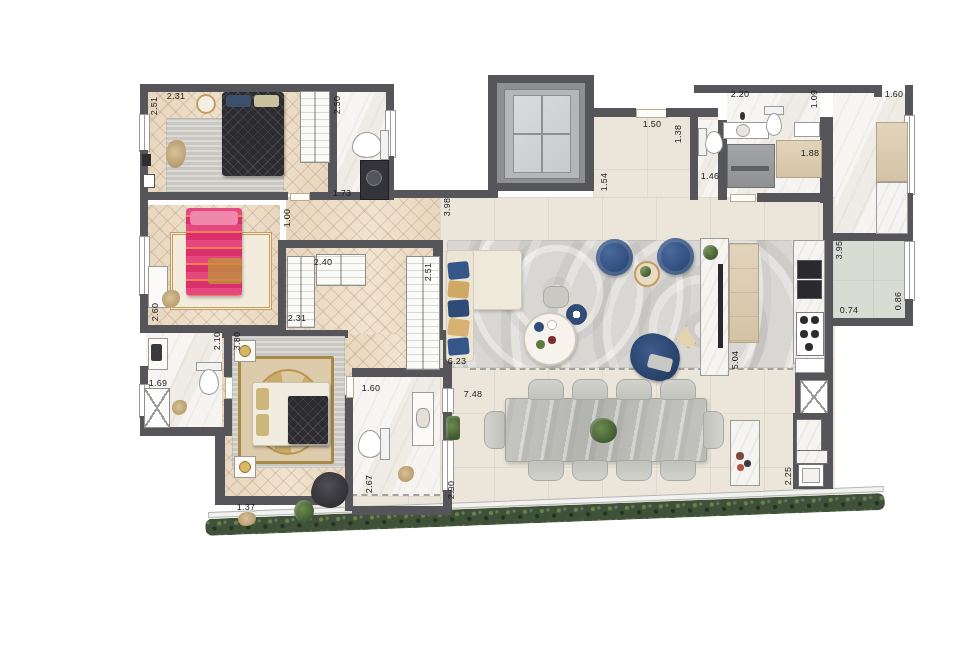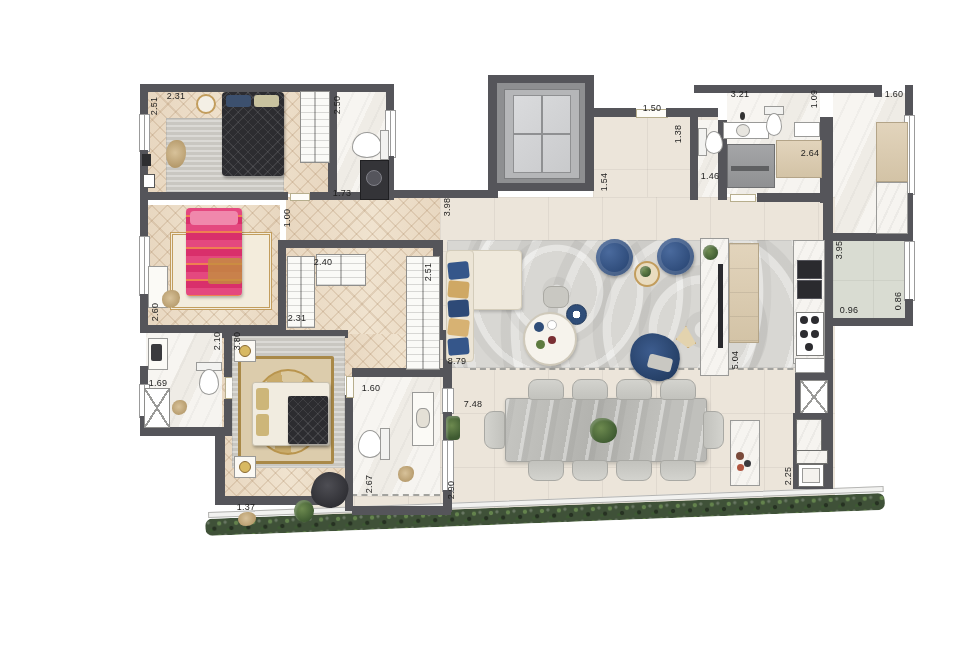--- a/index.html
+++ b/index.html
@@ -332,31 +332,31 @@
       <span class="dim rot" style="left: 428px; top: 272px;">2.51</span>
       <span class="dim" style="left: 297px; top: 318px;">2.31</span>
       <span class="dim rot" style="left: 155px; top: 312px;">2.60</span>
       <span class="dim rot" style="left: 217px; top: 341px;">2.10</span>
       <span class="dim rot" style="left: 237px; top: 341px;">3.80</span>
       <span class="dim" style="left: 158px; top: 383px;">1.69</span>
       <span class="dim" style="left: 371px; top: 388px;">1.60</span>
       <span class="dim rot" style="left: 369px; top: 484px;">2.67</span>
       <span class="dim" style="left: 246px; top: 507px;">1.37</span>
       <span class="dim rot" style="left: 451px; top: 490px;">2.90</span>
-      <span class="dim" style="left: 457px; top: 361px;">8.79</span>
-      <span class="dim" style="left: 473px; top: 404px;">7.48</span>
+      <span class="dim" style="left: 457px; top: 361px;">6.23</span>
+      <span class="dim" style="left: 473px; top: 394px;">7.48</span>
       <span class="dim rot" style="left: 447px; top: 207px;">3.98</span>
-      <span class="dim" style="left: 652px; top: 108px;">1.50</span>
+      <span class="dim" style="left: 652px; top: 124px;">1.50</span>
       <span class="dim rot" style="left: 604px; top: 182px;">1.54</span>
       <span class="dim rot" style="left: 678px; top: 134px;">1.38</span>
       <span class="dim" style="left: 710px; top: 176px;">1.46</span>
-      <span class="dim" style="left: 740px; top: 94px;">3.21</span>
+      <span class="dim" style="left: 740px; top: 94px;">2.20</span>
       <span class="dim rot" style="left: 814px; top: 99px;">1.09</span>
       <span class="dim" style="left: 894px; top: 94px;">1.60</span>
-      <span class="dim" style="left: 810px; top: 153px;">2.64</span>
+      <span class="dim" style="left: 810px; top: 153px;">1.88</span>
       <span class="dim rot" style="left: 839px; top: 250px;">3.95</span>
-      <span class="dim" style="left: 849px; top: 310px;">0.96</span>
+      <span class="dim" style="left: 849px; top: 310px;">0.74</span>
       <span class="dim rot" style="left: 898px; top: 301px;">0.86</span>
       <span class="dim rot" style="left: 735px; top: 360px;">5.04</span>
       <span class="dim rot" style="left: 788px; top: 476px;">2.25</span>
     </div>
 
 </div>
 
 </body></html>

